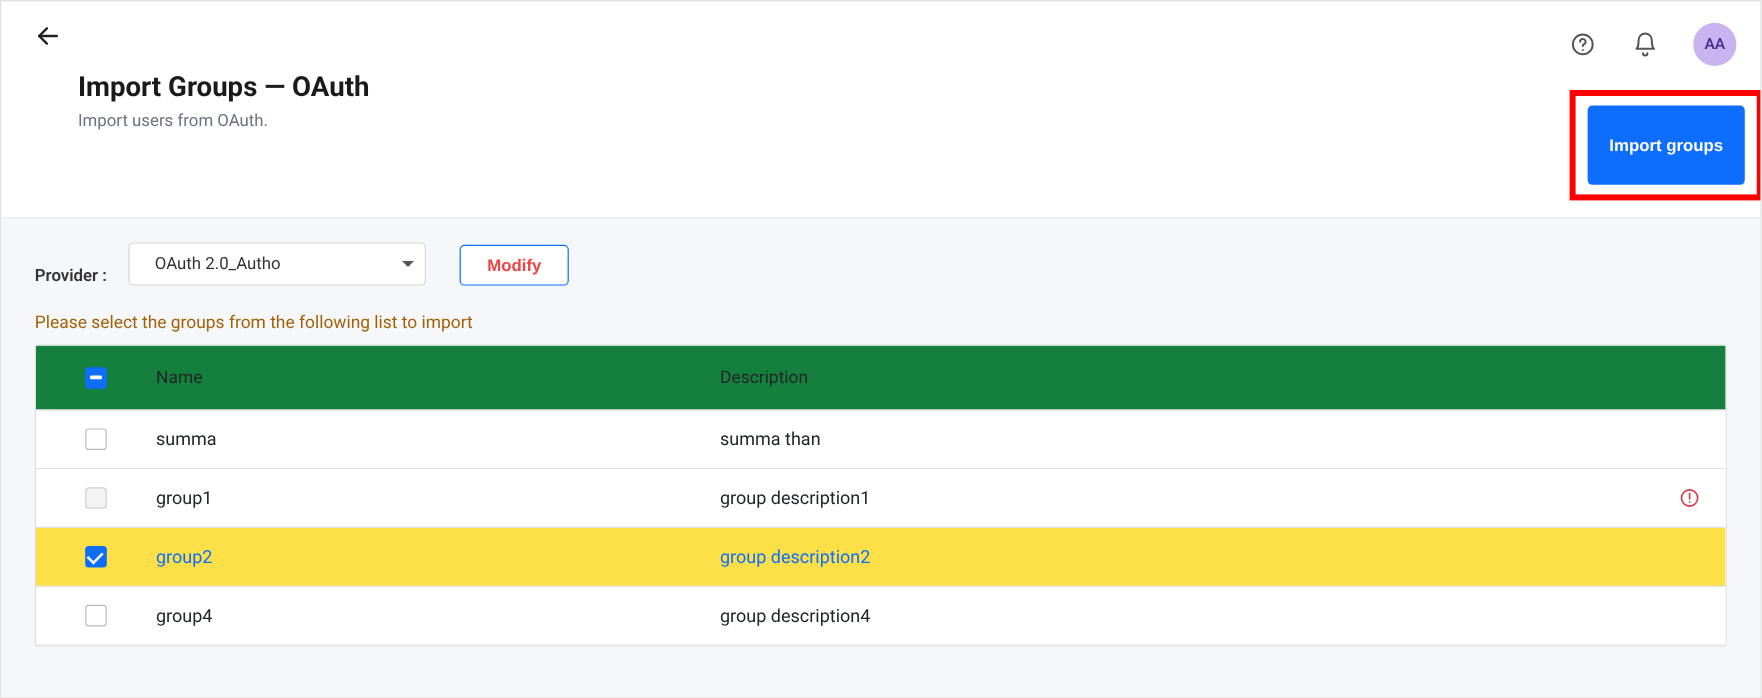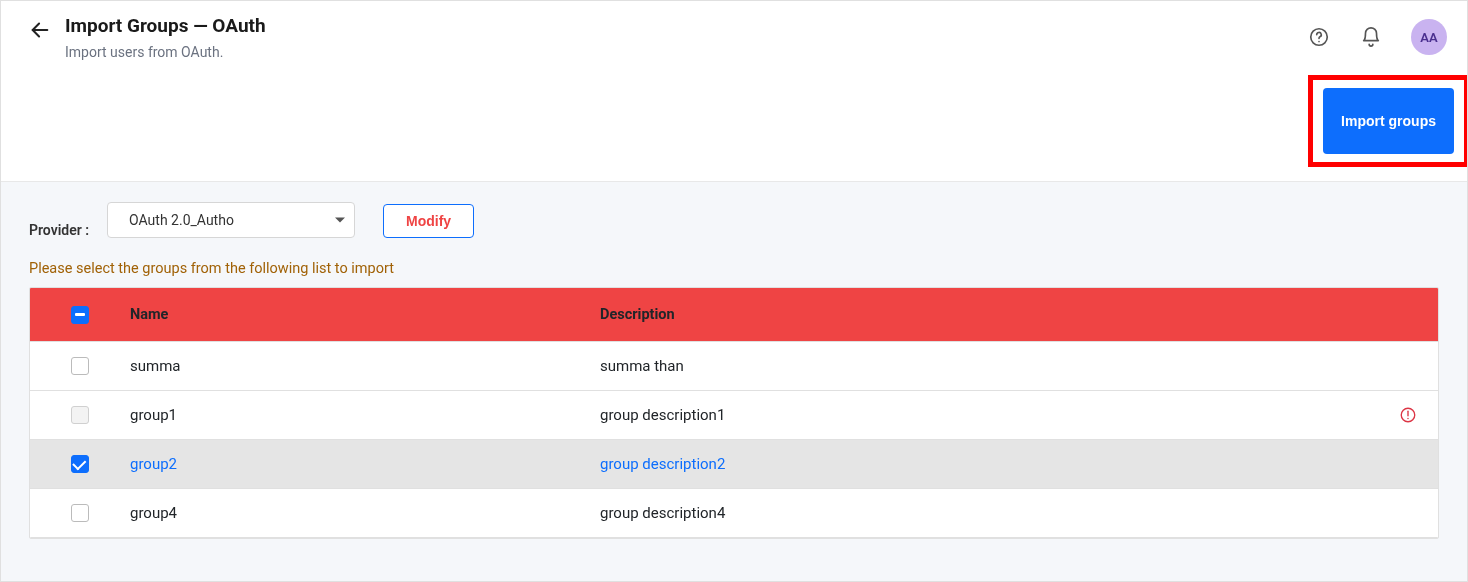--- a/index.html
+++ b/index.html
@@ -31,24 +31,25 @@
     height: 22px;
     margin-top: 4px;
     cursor: pointer;
     flex-shrink: 0;
   }
   .title-block {
     display: flex;
     flex-direction: column;
   }
   .page-title {
-    font-size: 19px;
+    font-size: 23px;
     font-weight: 700;
     color: #1a1a1a;
     line-height: 1.2;
+    margin-top: 44px;
   }
   .subtitle {
     font-size: 14px;
     color: #6b7280;
     margin-top: 6px;
   }
   .topbar-right {
     display: flex;
     align-items: center;
     gap: 28px;
@@ -167,42 +168,42 @@
 
   
   .table {
     width: 100%;
     border: 1px solid #e0e0e0;
     border-radius: 2px;
     overflow: hidden;
     background: #fff;
   }
   .thead {
-    background: #ef4444;
+    background: #15803d;
     display: grid;
     grid-template-columns: 100px 470px 1fr 60px;
     align-items: center;
     height: 54px;
     border-bottom: 1px solid #e0e0e0;
     font-size: 14.5px;
-    font-weight: 700;
+    font-weight: 400;
     color: #212529;
   }
   .th-check { display:flex; justify-content:center; }
   .trow {
     display: grid;
     grid-template-columns: 100px 470px 1fr 60px;
     align-items: center;
     height: 49px;
     border-bottom: 1px solid #e0e0e0;
     font-size: 15px;
     color: #212529;
     background: #fff;
   }
-  .trow.selected { background: #e5e5e5; }
+  .trow.selected { background: #fde047; }
   .trow.selected .td-name, .trow.selected .td-desc { color: #0d6efd; }
   .td-check { display:flex; justify-content:center; }
   .td-warn { display:flex; justify-content:center; align-items:center; color:#dc3545; }
 
   
   .cb {
     width: 18px; height: 18px;
     border: 1.5px solid #bbb;
     border-radius: 3px;
     background: #fff;

